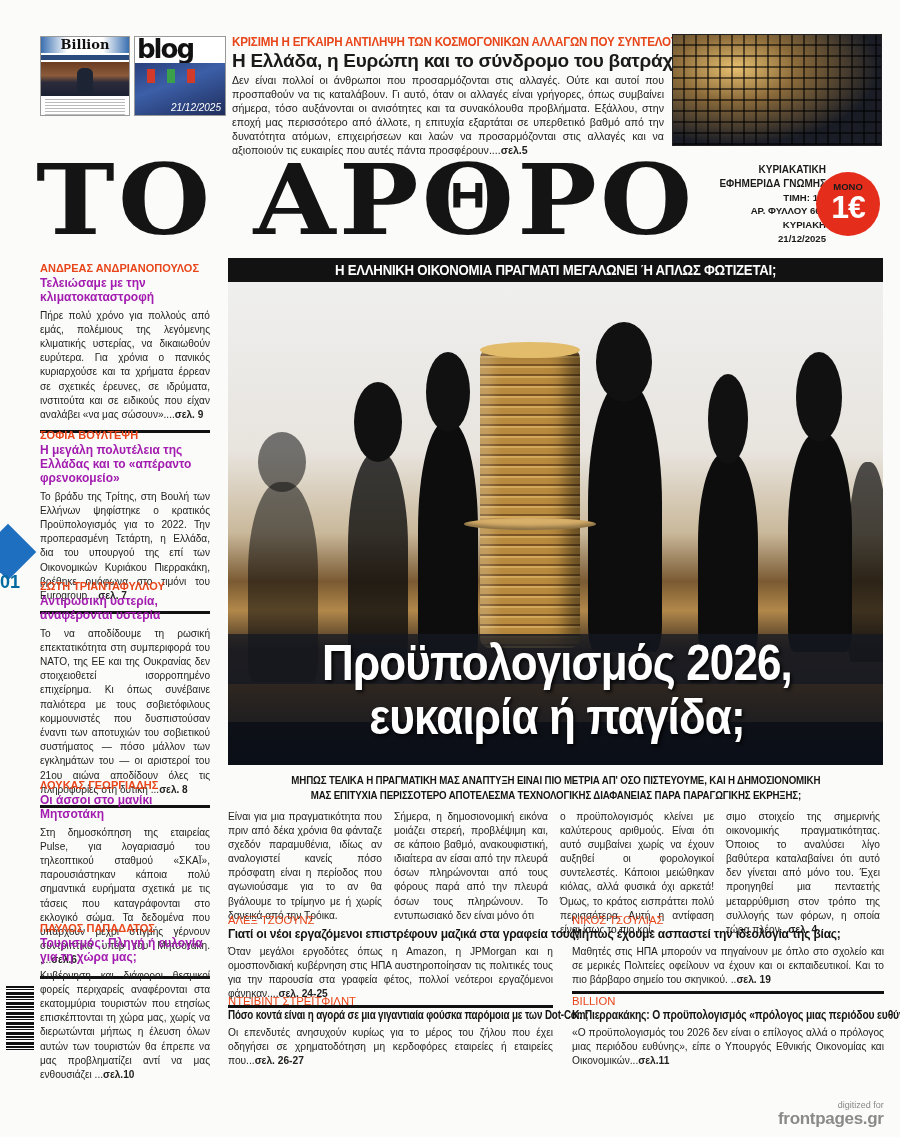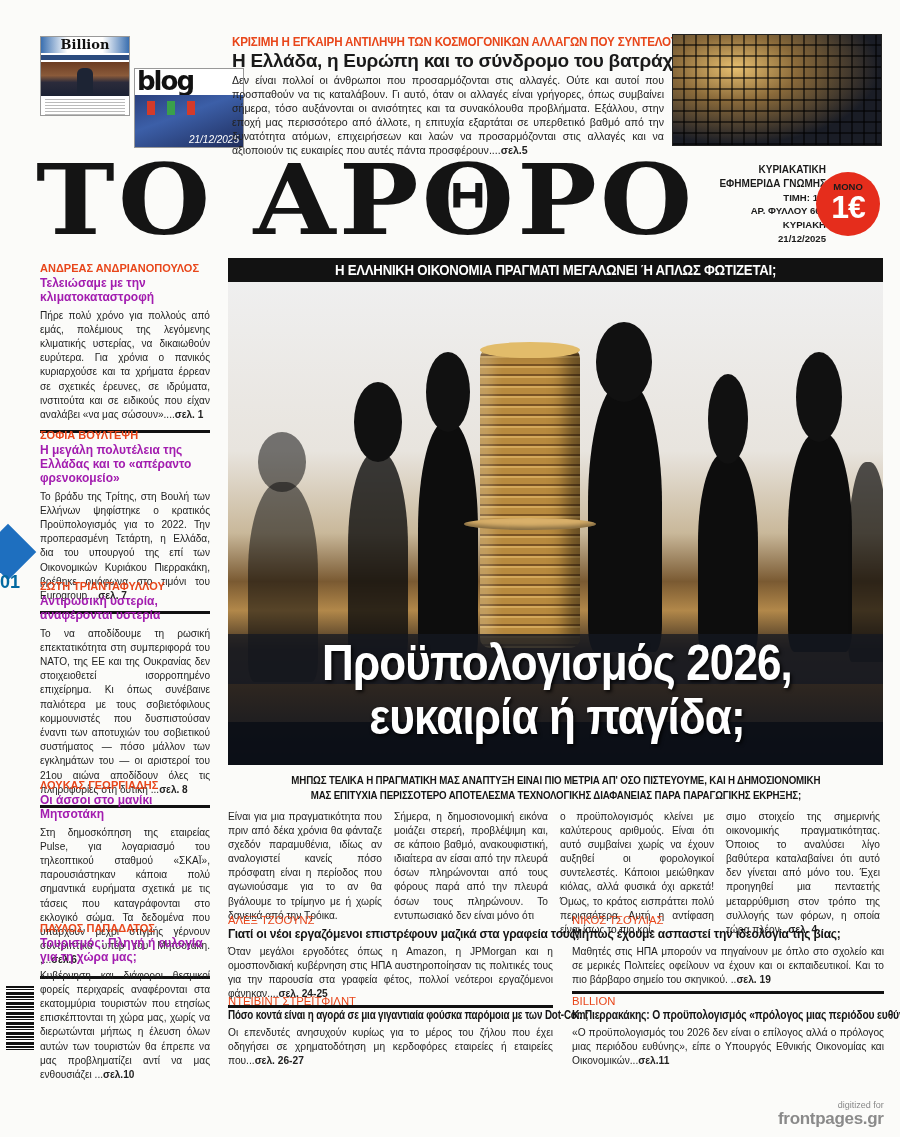--- a/index.html
+++ b/index.html
@@ -10,21 +10,21 @@
 
   
   .thumb { position: absolute; border: 1px solid #999; background: #fff; overflow: hidden; }
   .thumb-billion { left: 40px; top: 36px; width: 90px; height: 80px; }
   .thumb-billion .mast { height: 16px; background: linear-gradient(90deg,#3a6fb0,#fff 30%,#fff 70%,#3a6fb0); text-align:center; font-family:"DejaVu Serif",serif; font-weight:bold; font-size:13px; line-height:16px; color:#111;}
   .thumb-billion .strip { height:5px; background:#2b4b7e; margin-top:2px;}
   .thumb-billion .photo { height: 34px; background: linear-gradient(180deg,#6b3c22 0%,#8a5a3a 40%,#2b2b3b 60%,#1c2233 100%); margin-top:2px; position:relative;}
   .thumb-billion .photo:after{content:"";position:absolute;left:36px;top:6px;width:16px;height:26px;background:#1d2434;border-radius:6px 6px 0 0;}
   .thumb-billion .lines { height: 20px; margin:3px 4px; background: repeating-linear-gradient(180deg,#bbb 0 1px,transparent 1px 3px);}
 
-  .thumb-blog { left: 134px; top: 36px; width: 110px; height: 80px; margin-top: 32px; }
+  .thumb-blog { left: 134px; top: 36px; width: 92px; height: 80px; }
   .thumb-blog .mast { height: 26px; font-family:"DejaVu Sans",sans-serif; font-weight:bold; font-size:26px; line-height:24px; letter-spacing:-2px; color:#111; padding-left:2px;}
   .thumb-blog .photo { height: 52px; background: linear-gradient(160deg,#2a3f7c 0%,#3c5fa8 40%,#1f2d5c 100%); position:relative;}
   .thumb-blog .photo .date { position:absolute; right:4px; bottom:2px; color:#fff; font-size:10px; font-style:italic;}
   .thumb-blog .photo .fig { position:absolute; width:8px; height:14px; background:#d43a2a; top:6px;}
 
   .kicker { font-family: "Liberation Sans", sans-serif; font-weight: bold; color: #e8461a; text-transform: uppercase; }
   .top-kicker { left: 232px; top: 34px; font-size: 13.5px; letter-spacing: -0.2px; transform: scaleX(0.86); transform-origin: left; white-space: nowrap; }
   .top-title { left: 232px; top: 50px; font-size: 19px; font-weight: bold; white-space: nowrap; letter-spacing:-0.3px;}
   .top-body { left: 232px; top: 73px; width: 432px; font-size: 10.6px; line-height: 14.1px; text-align: justify; color:#222; }
   .page-ref { font-weight: bold; }
@@ -124,21 +124,21 @@
   <div>21/12/2025</div>
 </div>
 <div class="abs price-badge">
   <div class="only">ΜΟΝΟ</div>
   <div class="amount">1€</div>
 </div>
 
 <div class="abs side" style="top:262px">
   <div class="author">ΑΝΔΡΕΑΣ ΑΝΔΡΙΑΝΟΠΟΥΛΟΣ</div>
   <div class="headline">Τελειώσαμε με την κλιματοκαταστροφή</div>
-  <div class="body"><span>Πήρε πολύ χρόνο για πολλούς από εμάς, πολέμιους της λεγόμενης κλιματικής υστερίας, να δικαιωθούν ευρύτερα. Για χρόνια ο πανικός κυριαρχούσε και τα χρήματα έρρεαν σε σχετικές έρευνες, σε ιδρύματα, ινστιτούτα και σε ειδικούς που είχαν αναλάβει «να μας σώσουν»....</span><span class="page-ref">σελ. 1</span></div>
+  <div class="body"><span>Πήρε πολύ χρόνο για πολλούς από εμάς, πολέμιους της λεγόμενης κλιματικής υστερίας, να δικαιωθούν ευρύτερα. Για χρόνια ο πανικός κυριαρχούσε και τα χρήματα έρρεαν σε σχετικές έρευνες, σε ιδρύματα, ινστιτούτα και σε ειδικούς που είχαν αναλάβει «να μας σώσουν»....</span><span class="page-ref">σελ. 9</span></div>
   <div class="rule"></div>
 </div>
 
 <div class="abs side" style="top:429px">
   <div class="author">ΣΟΦΙΑ ΒΟΥΛΤΕΨΗ</div>
   <div class="headline">Η μεγάλη πολυτέλεια της Ελλάδας και το «απέραντο φρενοκομείο»</div>
   <div class="body"><span>Το βράδυ της Τρίτης, στη Βουλή των Ελλήνων ψηφίστηκε ο κρατικός Προϋπολογισμός για το 2022. Την προπερασμένη Τετάρτη, η Ελλάδα, δια του υπουργού της επί των Οικονομικών Κυριάκου Πιερρακάκη, βρέθηκε ομόφωνα στο τιμόνι του Eurogroup ...</span><span class="page-ref">σελ. 7</span></div>
   <div class="rule"></div>
 </div>
 

